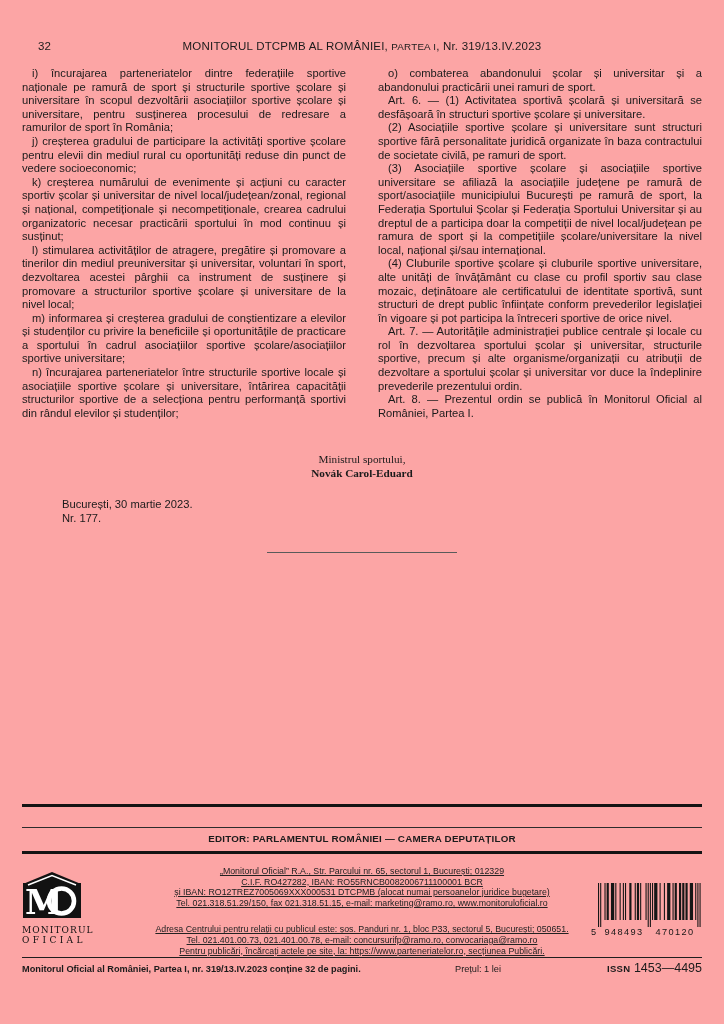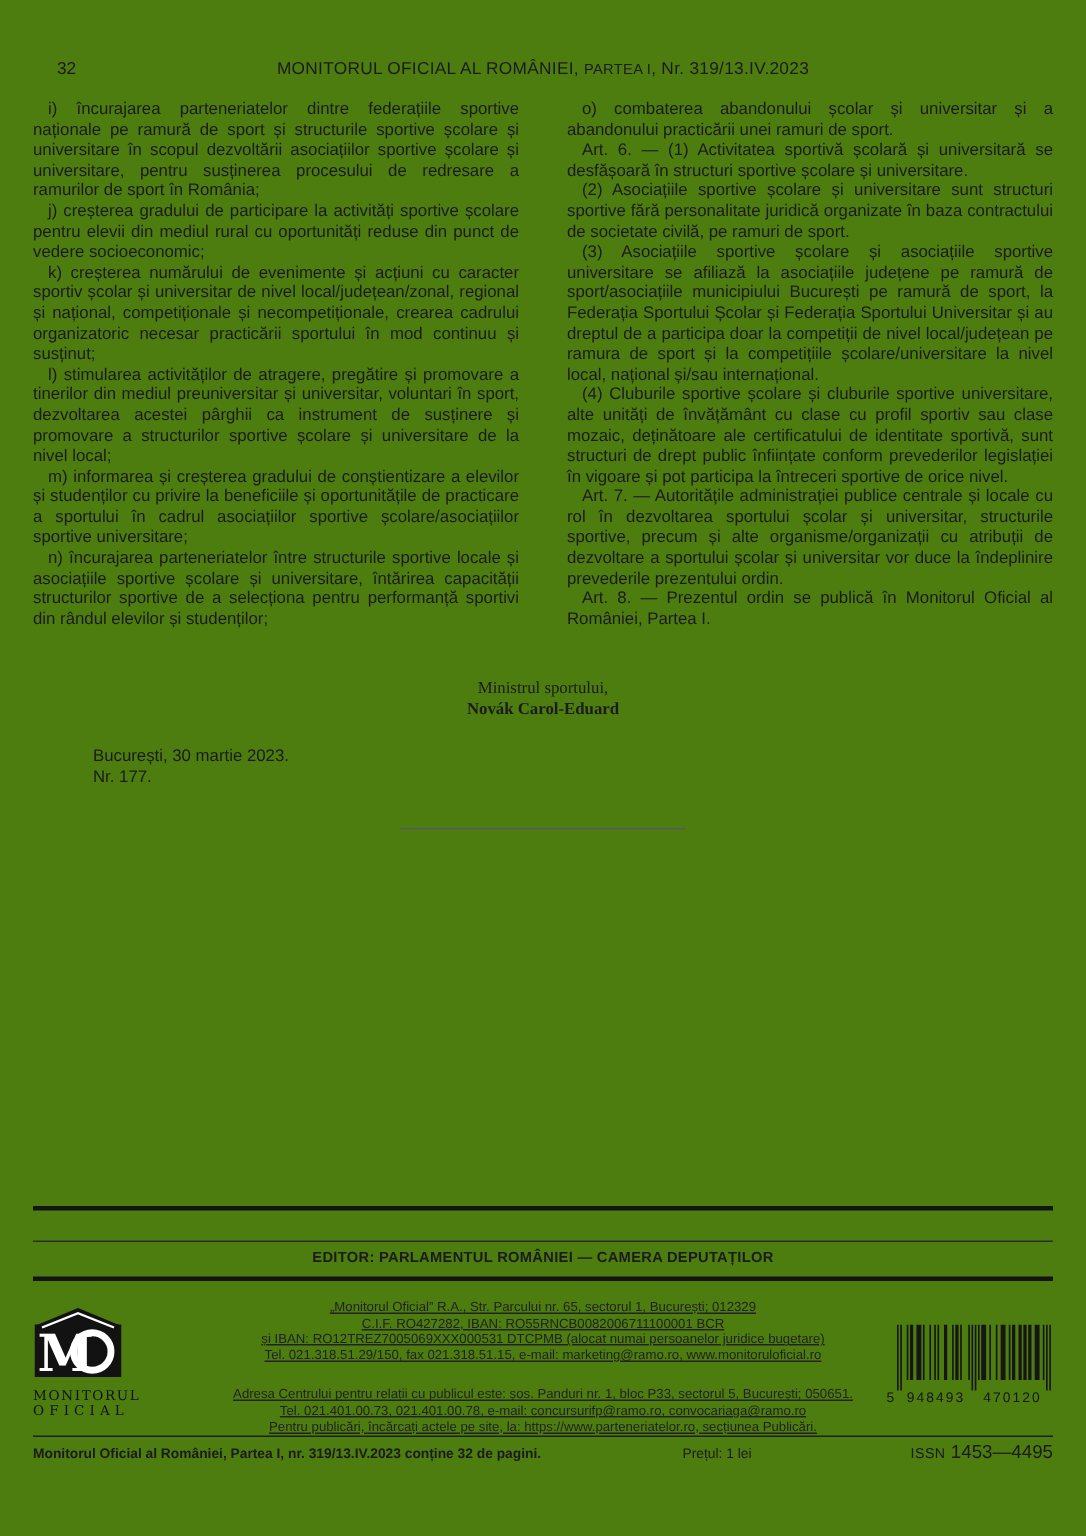--- a/index.html
+++ b/index.html
@@ -1,17 +1,17 @@
 <!DOCTYPE html>
 <html><head>
 <meta charset="utf-8">
 <style>
   html,body{margin:0;padding:0;background:#ffffff;}
   .page{
-    position:relative;width:724px;height:1024px;background:#4d7c0f;
+    position:relative;width:724px;height:1024px;background:#fca5a5;
     font-family:"Liberation Sans",sans-serif;color:#1b1b1b;overflow:hidden;
   }
   
   .header-pagenum{position:absolute;top:40px;left:38px;font-size:11.5px;}
   .header-title{position:absolute;top:40px;left:0;width:100%;text-align:center;font-size:11.5px;letter-spacing:.2px;}
   .header-title .partea{font-size:9.8px;}
   
   .columns{position:absolute;top:67px;left:22px;width:680px;display:flex;gap:32px;}
   .col{width:331px;text-align:justify;font-size:11.2px;line-height:13.6px;}
   .col p{margin:0;text-indent:10px;}
@@ -32,30 +32,30 @@
   .address{position:absolute;top:866px;left:90px;width:544px;text-align:center;font-size:8.8px;line-height:10.6px;color:#222;text-decoration:underline;}
   .address .grp2{margin-top:16px;}
   .logo{position:absolute;left:22px;top:872px;width:60px;text-align:center;color:#111;}
   .logo-line1{font-family:"DejaVu Serif",serif;font-size:9px;letter-spacing:1.1px;margin-top:3px;white-space:nowrap;}
   .logo-line2{font-family:"DejaVu Serif",serif;font-size:9px;letter-spacing:3.4px;white-space:nowrap;}
   .barcode{position:absolute;right:16px;top:883px;}
   .rule-thin{position:absolute;top:957px;left:22px;width:680px;border-top:1.2px solid #1e1e1e;}
   .bottom-left{position:absolute;top:964px;left:22px;font-size:9.2px;font-weight:bold;}
   .bottom-price{position:absolute;top:964px;left:455px;font-size:9.2px;}
   .bottom-issn{position:absolute;top:961px;right:22px;font-size:12.5px;}
-  .bottom-issn .issn-label{font-size:9.5px;font-weight:normal;letter-spacing:.3px;}
+  .bottom-issn .issn-label{font-size:9.5px;font-weight:bold;letter-spacing:.3px;}
 </style>
 </head>
 <body>
 
 <div class="page">
 
   <div class="header-pagenum">32</div>
   <div class="header-title">
-    <span>MONITORUL OFICIAL AL ROMÂNIEI, </span><span class="partea">PARTEA I</span><span>, Nr. 319/13.IV.2023</span>
+    <span>MONITORUL DTCPMB AL ROMÂNIEI, </span><span class="partea">PARTEA I</span><span>, Nr. 319/13.IV.2023</span>
   </div>
 
   <div class="columns">
     <div class="col">
       <p>i) încurajarea parteneriatelor dintre federațiile sportive naționale pe ramură de sport și structurile sportive școlare și universitare în scopul dezvoltării asociațiilor sportive școlare și universitare, pentru susținerea procesului de redresare a ramurilor de sport în România;</p>
       <p>j) creșterea gradului de participare la activități sportive școlare pentru elevii din mediul rural cu oportunități reduse din punct de vedere socioeconomic;</p>
       <p>k) creșterea numărului de evenimente și acțiuni cu caracter sportiv școlar și universitar de nivel local/județean/zonal, regional și național, competiționale și necompetiționale, crearea cadrului organizatoric necesar practicării sportului în mod continuu și susținut;</p>
       <p>l) stimularea activităților de atragere, pregătire și promovare a tinerilor din mediul preuniversitar și universitar, voluntari în sport, dezvoltarea acestei pârghii ca instrument de susținere și promovare a structurilor sportive școlare și universitare de la nivel local;</p>
       <p>m) informarea și creșterea gradului de conștientizare a elevilor și studenților cu privire la beneficiile și oportunitățile de practicare a sportului în cadrul asociațiilor sportive școlare/asociațiilor sportive universitare;</p>
       <p>n) încurajarea parteneriatelor între structurile sportive locale și asociațiile sportive școlare și universitare, întărirea capacității structurilor sportive de a selecționa pentru performanță sportivi din rândul elevilor și studenților;</p>

